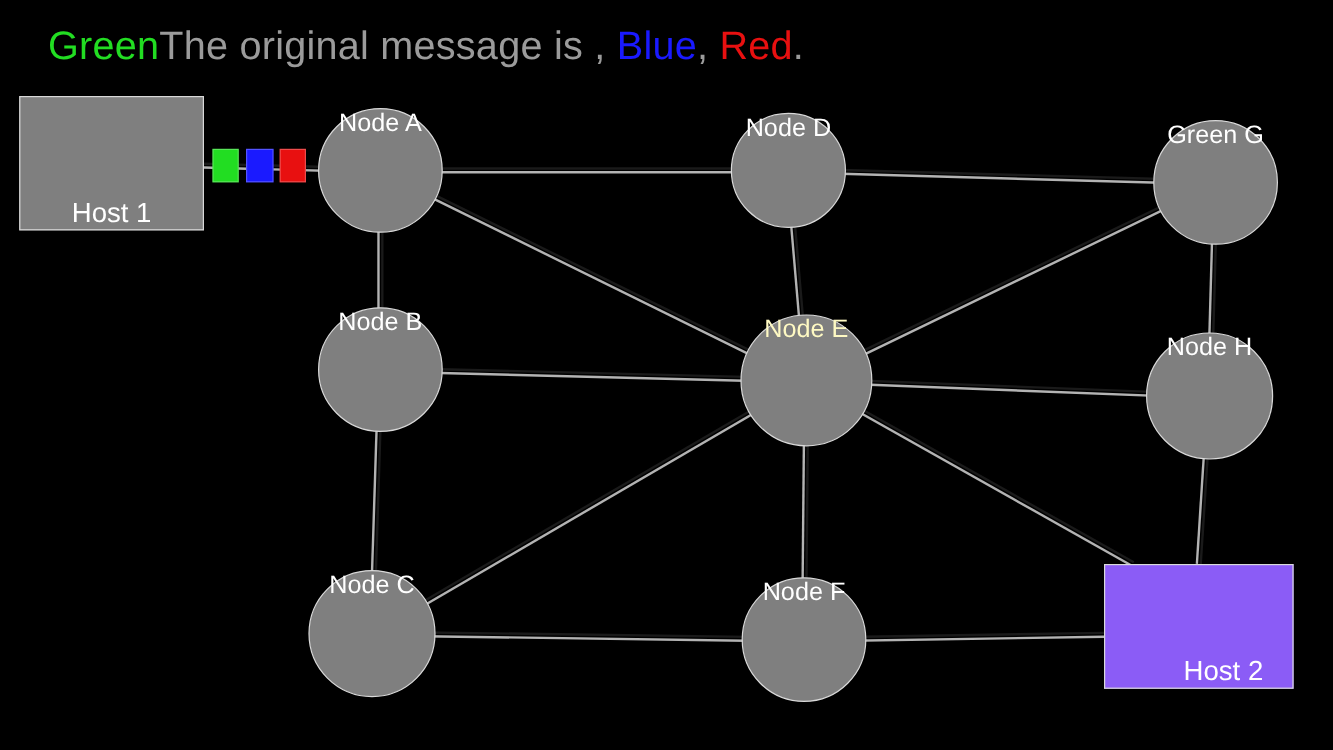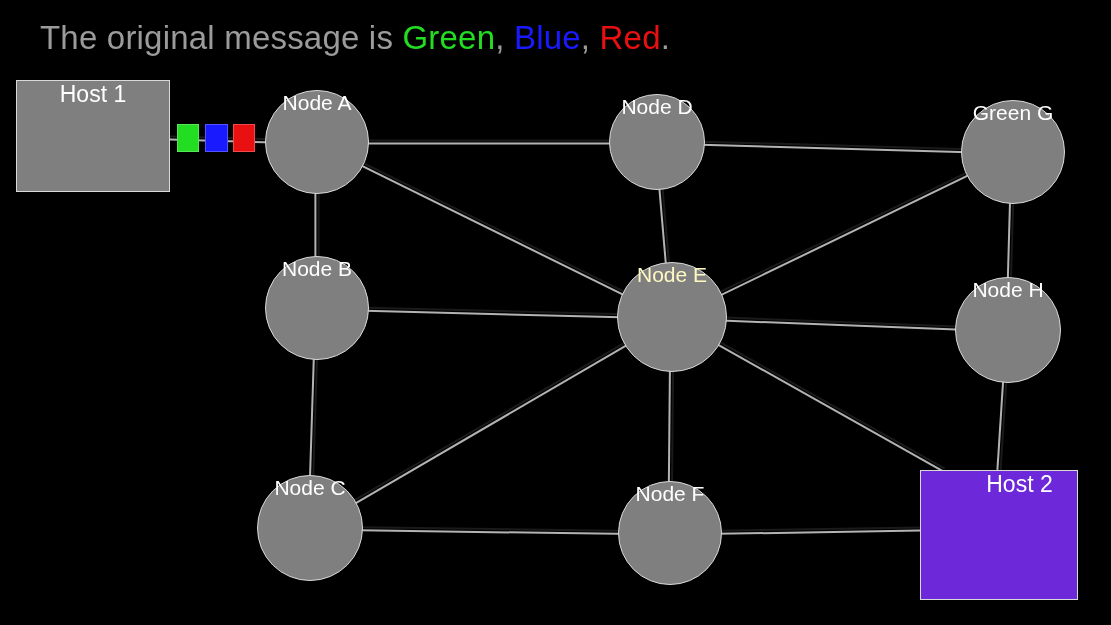--- a/index.html
+++ b/index.html
@@ -46,21 +46,21 @@
     height: 625px;
     pointer-events: none;
   }
 
   .host-box {
     position: absolute;
     background: #7f7f7f;
     border: 1px solid #d9d9d9;
     box-sizing: border-box;
     display: flex;
-    align-items: flex-start;
+    align-items: flex-end;
     justify-content: center;
     color: #ffffff;
     font-size: 23px;
   }
   .node-circle {
     position: absolute;
     background: #7f7f7f;
     border: 1px solid #d9d9d9;
     border-radius: 50%;
     box-sizing: border-box;
@@ -74,21 +74,21 @@
     position: absolute;
     box-sizing: border-box;
     border: 1px solid rgba(255,255,255,0.25);
   }
 </style>
 </head>
 <body>
 
 <div id="stage">
 
-  <div id="title-bar"><span style="color: rgb(155, 155, 155);">The original message is </span><span style="color: rgb(34, 221, 34);">Green</span><span style="color: rgb(155, 155, 155);">, </span><span style="color: rgb(26, 26, 255); text-align: right;">Blue</span><span style="color: rgb(155, 155, 155);">, </span><span style="color: rgb(232, 16, 16);">Red</span><span style="color: rgb(155, 155, 155);">.</span></div>
+  <div id="title-bar"><span style="color: rgb(34, 221, 34);">Green</span><span style="color: rgb(155, 155, 155);">The original message is </span><span style="color: rgb(155, 155, 155);">, </span><span style="color: rgb(26, 26, 255); text-align: right;">Blue</span><span style="color: rgb(155, 155, 155);">, </span><span style="color: rgb(232, 16, 16);">Red</span><span style="color: rgb(155, 155, 155);">.</span></div>
 
   <svg id="wires" viewBox="0 0 1111 625" xmlns="http://www.w3.org/2000/svg">
       <g>
         <line x1="169.95647869434126" y1="139.59940798295924" x2="316.95647869434123" y2="143.59940798295924" stroke="#b3b3b3" stroke-width="2"></line>
         <line x1="170.04352130565874" y1="136.40059201704076" x2="317.04352130565877" y2="140.40059201704076" stroke="#1a1a1a" stroke-width="2"></line>
       </g>
       <g>
         <line x1="317" y1="143.6" x2="657" y2="143.6" stroke="#b3b3b3" stroke-width="2"></line>
         <line x1="317" y1="140.4" x2="657" y2="140.4" stroke="#1a1a1a" stroke-width="2"></line>
       </g>
@@ -151,21 +151,21 @@
       <g>
         <line x1="671.2155820165879" y1="318.3945208593993" x2="943.2155820165879" y2="471.3945208593993" stroke="#b3b3b3" stroke-width="2"></line>
         <line x1="672.7844179834121" y1="315.6054791406007" x2="944.7844179834121" y2="468.6054791406007" stroke="#1a1a1a" stroke-width="2"></line>
       </g>
     </svg>
 
   <div id="hosts-layer">
       <div class="host-box" style="left: 16px; top: 80px; width: 154px; height: 112px; background: rgb(127, 127, 127); border-color: rgb(217, 217, 217); color: rgb(255, 255, 255);">
         <span>Host 1</span>
       </div>
-      <div class="host-box" style="left: 920px; top: 470px; width: 158px; height: 130px; background: #6d28d9; border-color: rgb(217, 217, 217); color: rgb(255, 255, 255); padding-left: 41px;">
+      <div class="host-box" style="left: 920px; top: 470px; width: 158px; height: 104px; background: #8b5cf6; border-color: rgb(217, 217, 217); color: rgb(255, 255, 255); padding-left: 41px;">
         <span>Host 2</span>
       </div>
     </div>
   <div id="nodes-layer">
       <div class="node-circle" style="left: 265px; top: 90px; width: 104px; height: 104px; background: rgb(127, 127, 127); border-color: rgb(217, 217, 217); color: rgb(255, 255, 255);">
         <span>Node A</span>
       </div>
       <div class="node-circle" style="left: 265px; top: 256px; width: 104px; height: 104px; background: rgb(127, 127, 127); border-color: rgb(217, 217, 217); color: rgb(255, 255, 255);">
         <span>Node B</span>
       </div>

